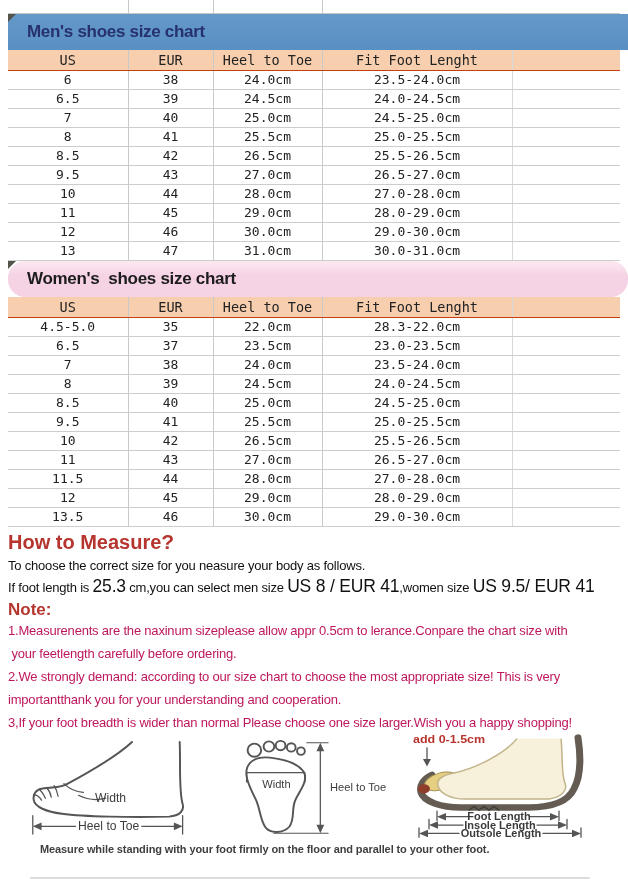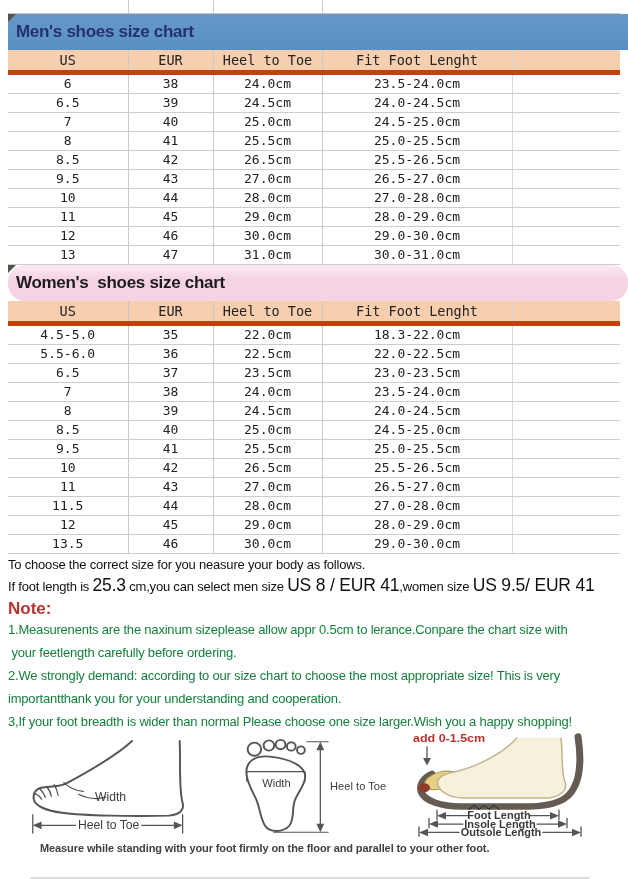--- a/index.html
+++ b/index.html
@@ -10,44 +10,44 @@
   
   .top-sliver{position:relative;height:13px;border-bottom:1px solid #c6c6c6;margin:0 0 0 8px;width:612px;}
   .top-sliver .vline{position:absolute;top:0;bottom:0;width:1px;background:#c9c9c9;}
 
   
   .title-band{position:relative;height:36px;margin-left:8px;width:620px;display:flex;align-items:center;}
   .band-men{background:linear-gradient(#6598c9,#5890c3);}
   .band-women{background:linear-gradient(#fbe6f0 8%,#f5d2e4 40%);border-radius:17px;}
   .corner-marker{position:absolute;left:0;top:0;width:0;height:0;
     border-top:8px solid #55544a;border-right:8px solid transparent;}
-  .band-title{font-weight:bold;font-size:17px;letter-spacing:-0.3px;padding-left:8px;white-space:pre;}
+  .band-title{font-weight:bold;font-size:17px;letter-spacing:-0.3px;padding-left:19px;white-space:pre;}
   .band-men .band-title{color:#26316d;}
   .band-women .band-title{color:#1c1c1c;}
 
   
   table.size-table{border-collapse:collapse;margin-left:8px;width:612px;table-layout:fixed;
     font-family:"DejaVu Sans Mono",monospace;color:#222;}
   table.size-table th{background:#f8cfae;font-weight:normal;font-size:13.5px;height:20px;
-    border-bottom:5px solid #c2410c;}
+    border-bottom:1px solid #c2410c;}
   table.size-table td{font-size:13px;height:18px;text-align:center;border-bottom:1px solid #cdcdcd;
     padding:0;line-height:18px;}
   table.size-table th{text-align:center;padding:0;}
   table.size-table th:nth-child(-n+4),table.size-table td:nth-child(-n+4){border-right:1px solid #c9c9c9;}
   table.size-table th:nth-child(4),table.size-table td:nth-child(4){border-right:1px solid #d9d9d9;}
 
   
   .text-section{margin-left:8px;color:#1a1a1a;}
   .htm-heading{margin-top:2px;font-size:20px;line-height:26px;font-weight:600;color:#b6352e;}
   .htm-heading .qmark{font-weight:800;font-size:21px;}
   .intro-line{margin-top:2px;font-size:13px;line-height:17px;letter-spacing:-0.2px;font-weight:500;color:#111;}
   .foot-line{margin-top:0;font-size:13px;line-height:24px;letter-spacing:-0.2px;font-weight:500;color:#111;}
   .foot-line .big{font-size:17.5px;}
   .note-heading{font-size:17px;line-height:19px;font-weight:600;color:#b6352e;}
-  .note-block{font-size:13px;line-height:23px;letter-spacing:-0.2px;font-weight:500;color:#15803d;white-space:pre-wrap;}
+  .note-block{font-size:13px;line-height:23px;letter-spacing:-0.2px;font-weight:500;color:#be185d;white-space:pre-wrap;}
 
   
   .diagrams{display:flex;align-items:flex-start;margin:3px 0 0 25px;height:100px;}
   .diagrams svg{display:block;}
   .svg-sidefoot{margin-top:3px;}
   .svg-footprint{margin-left:30px;margin-top:2px;}
   .svg-sole{margin-left:18px;margin-top:-4px;}
   .diag-stroke{stroke:#555;fill:none;stroke-width:2;stroke-linecap:round;stroke-linejoin:round;}
   .diag-thin{stroke:#555;fill:none;stroke-width:1.3;stroke-linecap:round;}
   .diag-label{font-family:"Liberation Sans",sans-serif;font-size:12.5px;fill:#3d3d3d;}
@@ -185,28 +185,21 @@
           <th>Heel to Toe</th>
           <th>Fit Foot Lenght</th>
           <th></th>
         </tr>
       </thead>
       <tbody>
         <tr>
           <td>4.5-5.0</td>
           <td>35</td>
           <td>22.0cm</td>
-          <td>18.3-22.0cm</td>
-          <td></td>
-        </tr>
-        <tr>
-          <td>5.5-6.0</td>
-          <td>36</td>
-          <td>22.5cm</td>
-          <td>22.0-22.5cm</td>
+          <td>28.3-22.0cm</td>
           <td></td>
         </tr>
         <tr>
           <td>6.5</td>
           <td>37</td>
           <td>23.5cm</td>
           <td>23.0-23.5cm</td>
           <td></td>
         </tr>
         <tr>
@@ -269,20 +262,21 @@
           <td>13.5</td>
           <td>46</td>
           <td>30.0cm</td>
           <td>29.0-30.0cm</td>
           <td></td>
         </tr>
       </tbody>
     </table>
 
   <div class="text-section">
+    <div class="htm-heading"><span>How to Measure</span><span class="qmark">?</span></div>
     <div class="intro-line">To choose the correct size for you neasure your body as follows.</div>
     <div class="foot-line"><span>If foot length is </span><span class="big">25.3</span><span> cm,you can select men size </span><span class="big">US 8 / EUR 41</span><span>,women size </span><span class="big">US 9.5/ EUR 41</span></div>
     <div class="note-heading">Note:</div>
     <div class="note-block">1.Measurenents are the naxinum sizeplease allow appr 0.5cm to lerance.Conpare the chart size with</div>
     <div class="note-block"> your feetlength carefully before ordering.</div>
     <div class="note-block">2.We strongly demand: according to our size chart to choose the most appropriate size! This is very</div>
     <div class="note-block">importantthank you for your understanding and cooperation.</div>
     <div class="note-block">3,If your foot breadth is wider than normal Please choose one size larger.Wish you a happy shopping!</div>
   </div>
 

